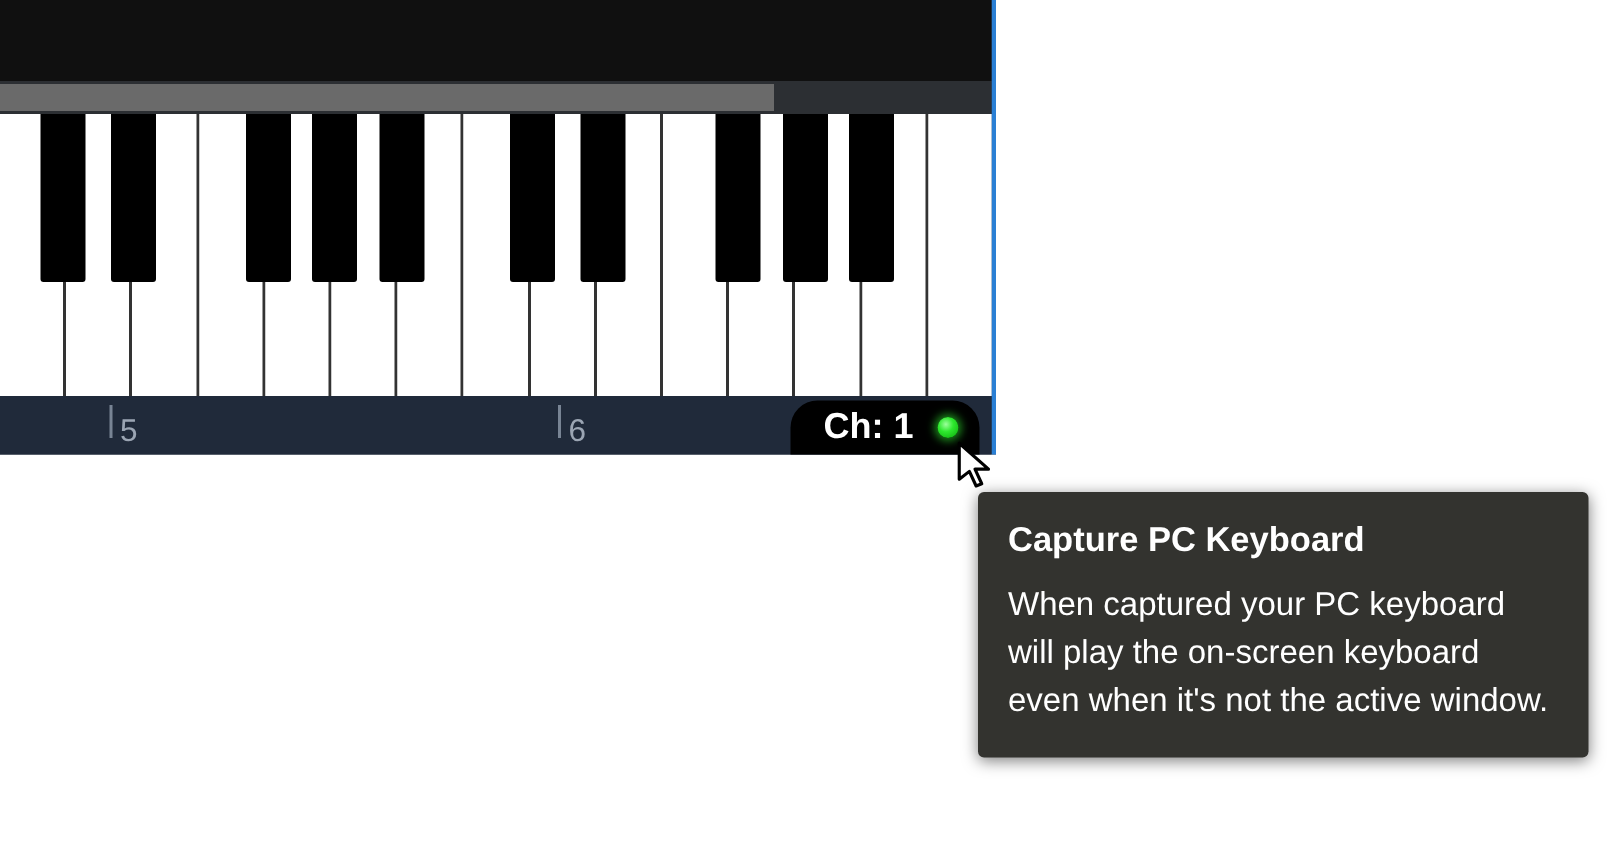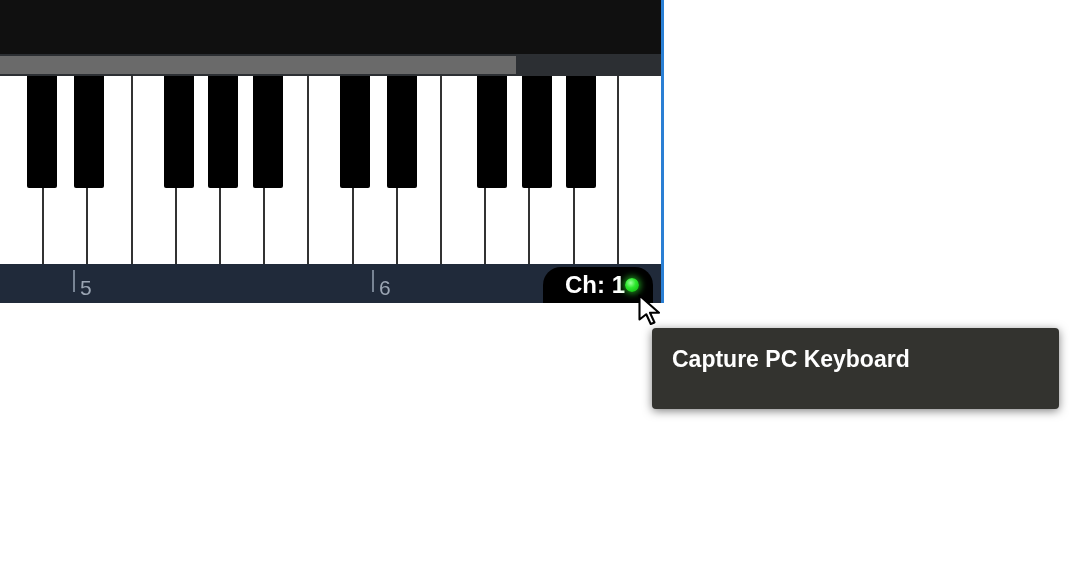--- a/index.html
+++ b/index.html
@@ -106,20 +106,21 @@
   .channel-pill {
     position: absolute;
     right: 8px;
     bottom: 0px;
     top: 3px;
     background: #000000;
     border-radius: 18px 18px 0 0;
     height: 36px;
     display: flex;
     align-items: center;
+    gap: 16px;
     padding: 0 14px 0 22px;
     justify-content: center;
   }
   .channel-text {
     color: #ffffff;
     font-size: 24px;
     font-weight: 600;
     white-space: nowrap;
   }
   .led {
@@ -219,13 +220,14 @@
 </div>
 
 <div class="cursor">
   <svg width="30" height="36" viewBox="0 0 20 24">
     <path d="M1 1 L1 17 L5.5 13.5 L8.5 20 L11 19 L8 12.5 L14 12.5 Z" fill="#ffffff" stroke="#000000" stroke-width="1.4" stroke-linejoin="round"></path>
   </svg>
 </div>
 
 <div class="tooltip">
   <div class="tooltip-title">Capture PC Keyboard</div>
+  <div class="tooltip-body">When captured your PC keyboard will play the on-screen keyboard even when it's not the active window.</div>
 </div>
 
 </body></html>

